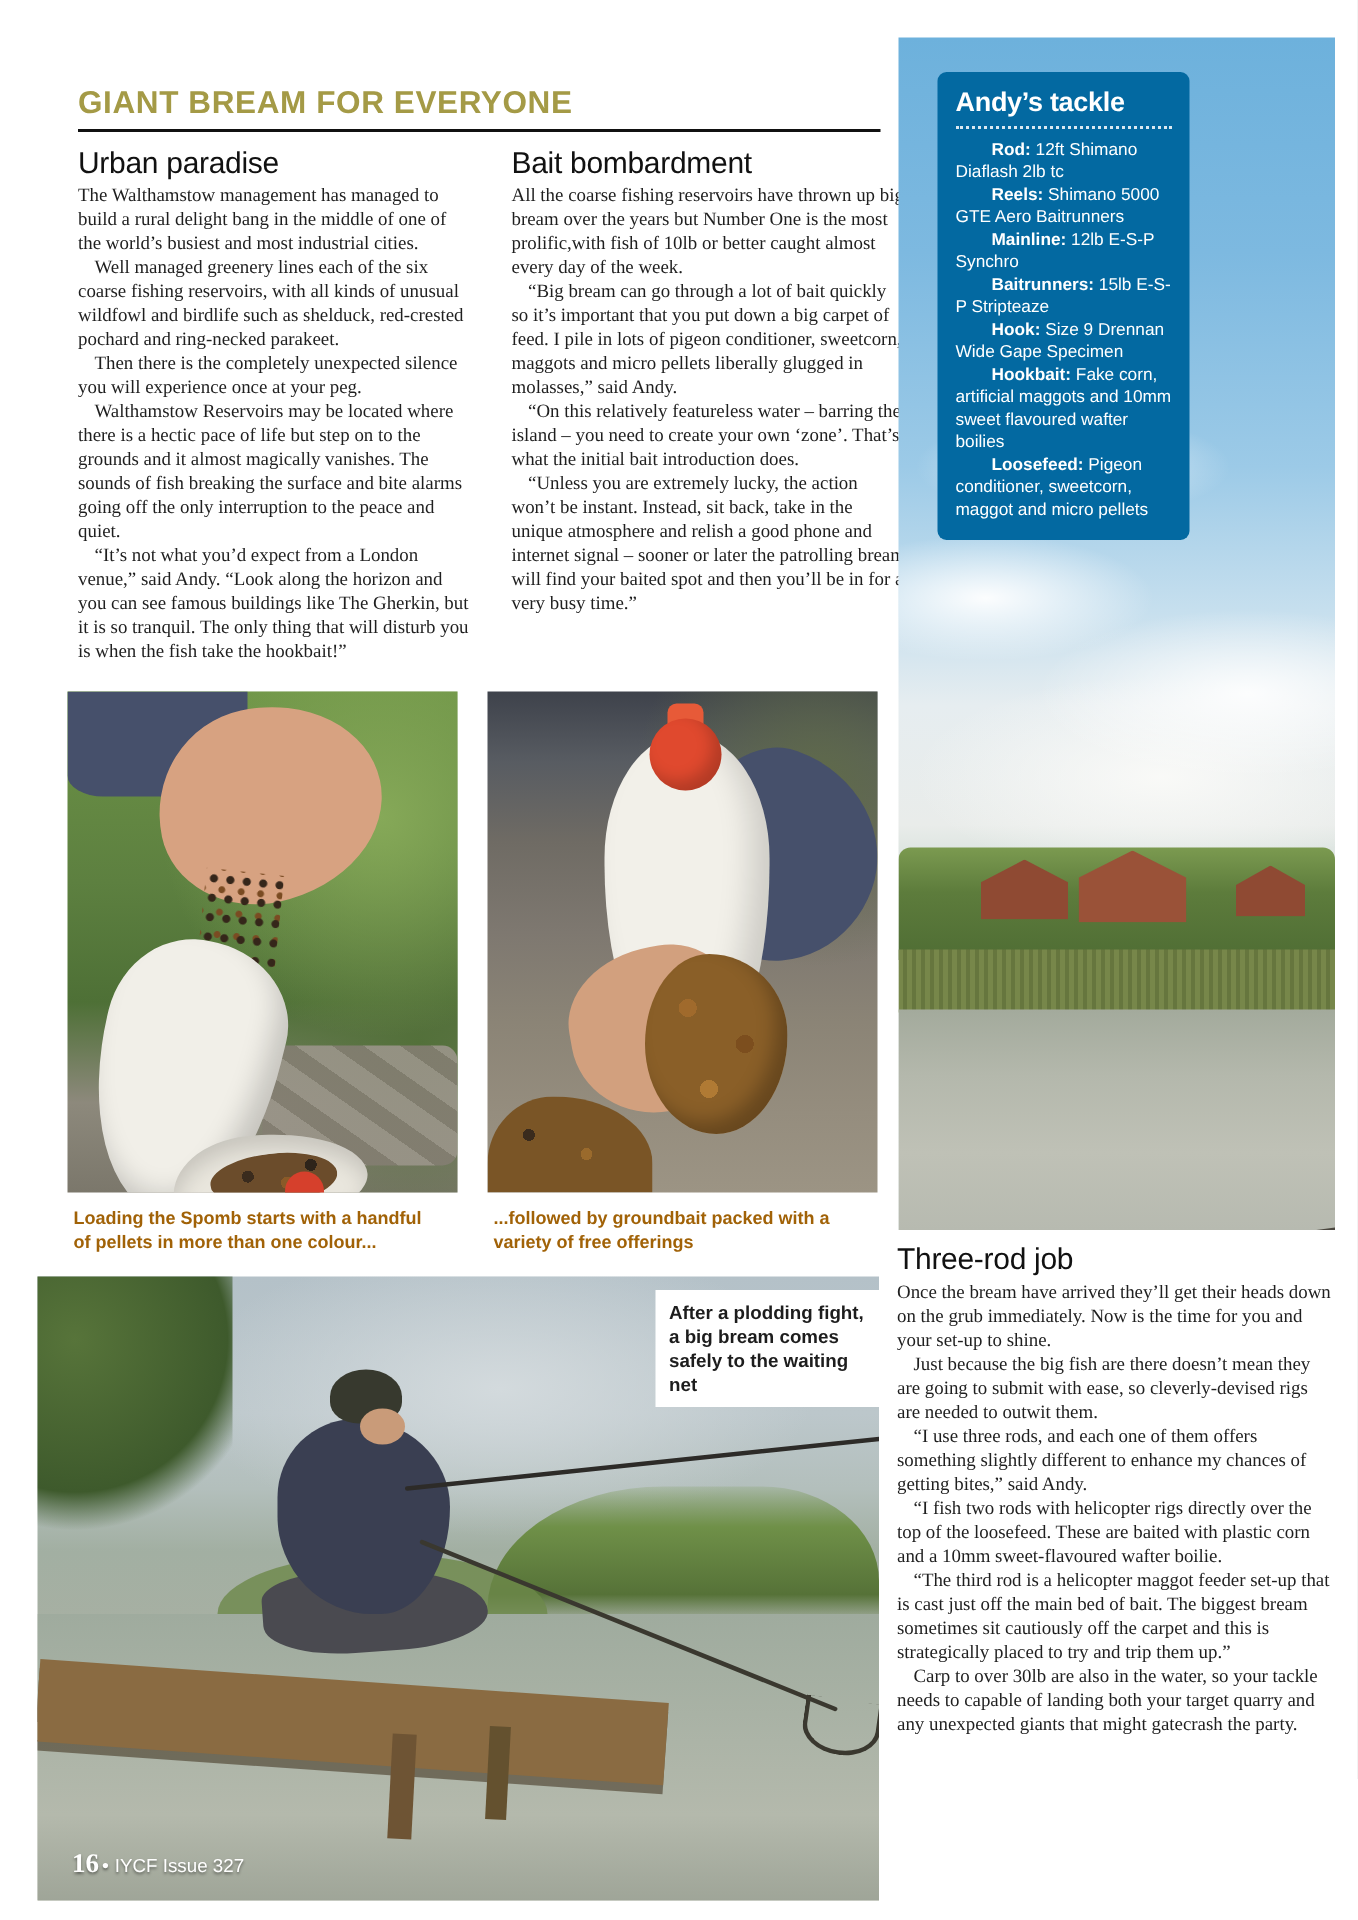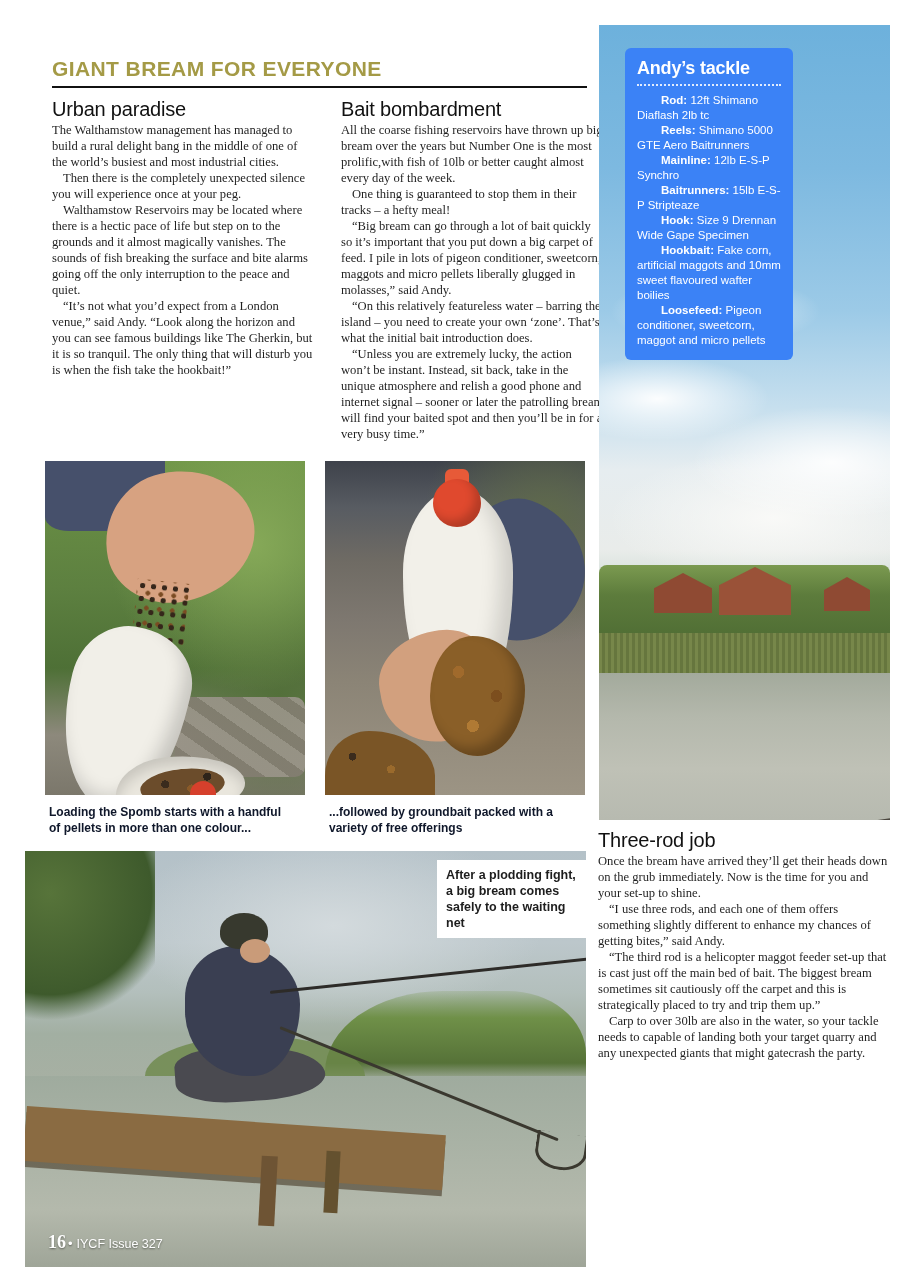--- a/index.html
+++ b/index.html
@@ -28,21 +28,21 @@
     margin:0;font-family:"Liberation Serif",serif;font-size:12.6px;line-height:16px;
   }
   .col p + p{text-indent:11px;}
   .col1{left:52px;top:101px;width:263px;}
   .col2{left:325px;top:101px;width:263px;margin-left:16px;}
   .col3{left:598px;top:832px;width:292px;}
 
   
   .tackle{
     left:625px;top:48px;width:144px;padding:10px 12px 12px 12px;
-    background:#3b82f6;border-radius:6px;color:#ffffff;z-index:3;
+    background:#0369a1;border-radius:6px;color:#ffffff;z-index:3;
   }
   .tackle h3{
     margin:0;font-size:18px;font-weight:bold;color:#fff;letter-spacing:-.2px;
   }
   .tackle .dots{border-bottom:2px dotted rgba(255,255,255,.85);margin:4px 0 7px 0;height:1px;}
   .tackle .items{font-size:11.5px;line-height:15px;}
   .tackle b{font-weight:bold;margin-left:24px;}
 
   
   .photo{overflow:hidden;}
@@ -153,21 +153,21 @@
   .ln-face{left:215px;top:88px;width:30px;height:24px;background:#c99b79;border-radius:50%;}
   .ln-rod{left:245px;top:140px;width:330px;height:3px;background:#2d2b28;
     transform:rotate(-6deg);transform-origin:left center;border-radius:2px;}
   .ln-netpole{left:255px;top:175px;width:300px;height:3px;background:#3a382f;
     transform:rotate(22deg);transform-origin:left center;border-radius:2px;}
   .ln-net{left:510px;top:282px;width:46px;height:34px;border:3px solid #3a382f;
     border-radius:0 0 50% 50%;border-top:none;transform:rotate(8deg);}
 
   
   .caption{
-    color:#0f172a;font-size:12px;font-weight:bold;line-height:15.5px;
+    color:#a16207;font-size:12px;font-weight:bold;line-height:15.5px;
   }
   .cap1{left:49px;top:805px;width:245px;}
   .cap2{left:329px;top:805px;width:255px;}
   .overlay-cap{
     left:412px;top:9px;width:136px;background:#ffffff;padding:7px 9px;
     font-size:12.5px;font-weight:bold;line-height:16px;color:#1d1d1d;z-index:2;
   }
 
   
   .folio{left:23px;bottom:14px;z-index:2;color:#fff;
@@ -180,29 +180,29 @@
 <body>
 
 <div class="page">
 
   <div class="abs kicker">GIANT BREAM FOR EVERYONE</div>
   <div class="abs kicker-rule"></div>
 
   <div class="abs col col1">
     <h2>Urban paradise</h2>
     <p>The Walthamstow management has managed to build a rural delight bang in the middle of one of the world’s busiest and most industrial cities.</p>
+    <p>Well managed greenery lines each of the six coarse fishing reservoirs, with all kinds of unusual wildfowl and birdlife such as shelduck, red-crested pochard and ring-necked parakeet.</p>
     <p>Then there is the completely unexpected silence you will experience once at your peg.</p>
     <p>Walthamstow Reservoirs may be located where there is a hectic pace of life but step on to the grounds and it almost magically vanishes. The sounds of fish breaking the surface and bite alarms going off the only interruption to the peace and quiet.</p>
     <p>“It’s not what you’d expect from a London venue,” said Andy. “Look along the horizon and you can see famous buildings like The Gherkin, but it is so tranquil. The only thing that will disturb you is when the fish take the hookbait!”</p>
   </div>
 
   <div class="abs col col2">
     <h2>Bait bombardment</h2>
     <p>All the coarse fishing reservoirs have thrown up big bream over the years but Number One is the most prolific,with fish of 10lb or better caught almost every day of the week.</p>
-    <p>One thing is guaranteed to stop them in their tracks – a hefty meal!</p>
     <p>“Big bream can go through a lot of bait quickly so it’s important that you put down a big carpet of feed. I pile in lots of pigeon conditioner, sweetcorn, maggots and micro pellets liberally glugged in molasses,” said Andy.</p>
     <p>“On this relatively featureless water – barring the island – you need to create your own ‘zone’. That’s what the initial bait introduction does.</p>
     <p>“Unless you are extremely lucky, the action won’t be instant. Instead, sit back, take in the unique atmosphere and relish a good phone and internet signal – sooner or later the patrolling bream will find your baited spot and then you’ll be in for a very busy time.”</p>
   </div>
 
   <div class="abs photo photo-reservoir">
     <div class="abs res-trees"></div>
     <div class="abs res-house h1"></div>
     <div class="abs res-house h2"></div>
     <div class="abs res-house h3"></div>
@@ -270,18 +270,20 @@
     <div class="abs folio">
       <span class="num">16</span>
       <span class="dot">•</span>
       <span class="issue">IYCF Issue 327</span>
     </div>
   </div>
 
   <div class="abs col col3">
     <h2>Three-rod job</h2>
     <p>Once the bream have arrived they’ll get their heads down on the grub immediately. Now is the time for you and your set-up to shine.</p>
+    <p>Just because the big fish are there doesn’t mean they are going to submit with ease, so cleverly-devised rigs are needed to outwit them.</p>
     <p>“I use three rods, and each one of them offers something slightly different to enhance my chances of getting bites,” said Andy.</p>
+    <p>“I fish two rods with helicopter rigs directly over the top of the loosefeed. These are baited with plastic corn and a 10mm sweet-flavoured wafter boilie.</p>
     <p>“The third rod is a helicopter maggot feeder set-up that is cast just off the main bed of bait. The biggest bream sometimes sit cautiously off the carpet and this is strategically placed to try and trip them up.”</p>
     <p>Carp to over 30lb are also in the water, so your tackle needs to capable of landing both your target quarry and any unexpected giants that might gatecrash the party.</p>
   </div>
 
 </div>
 
 </body></html>

